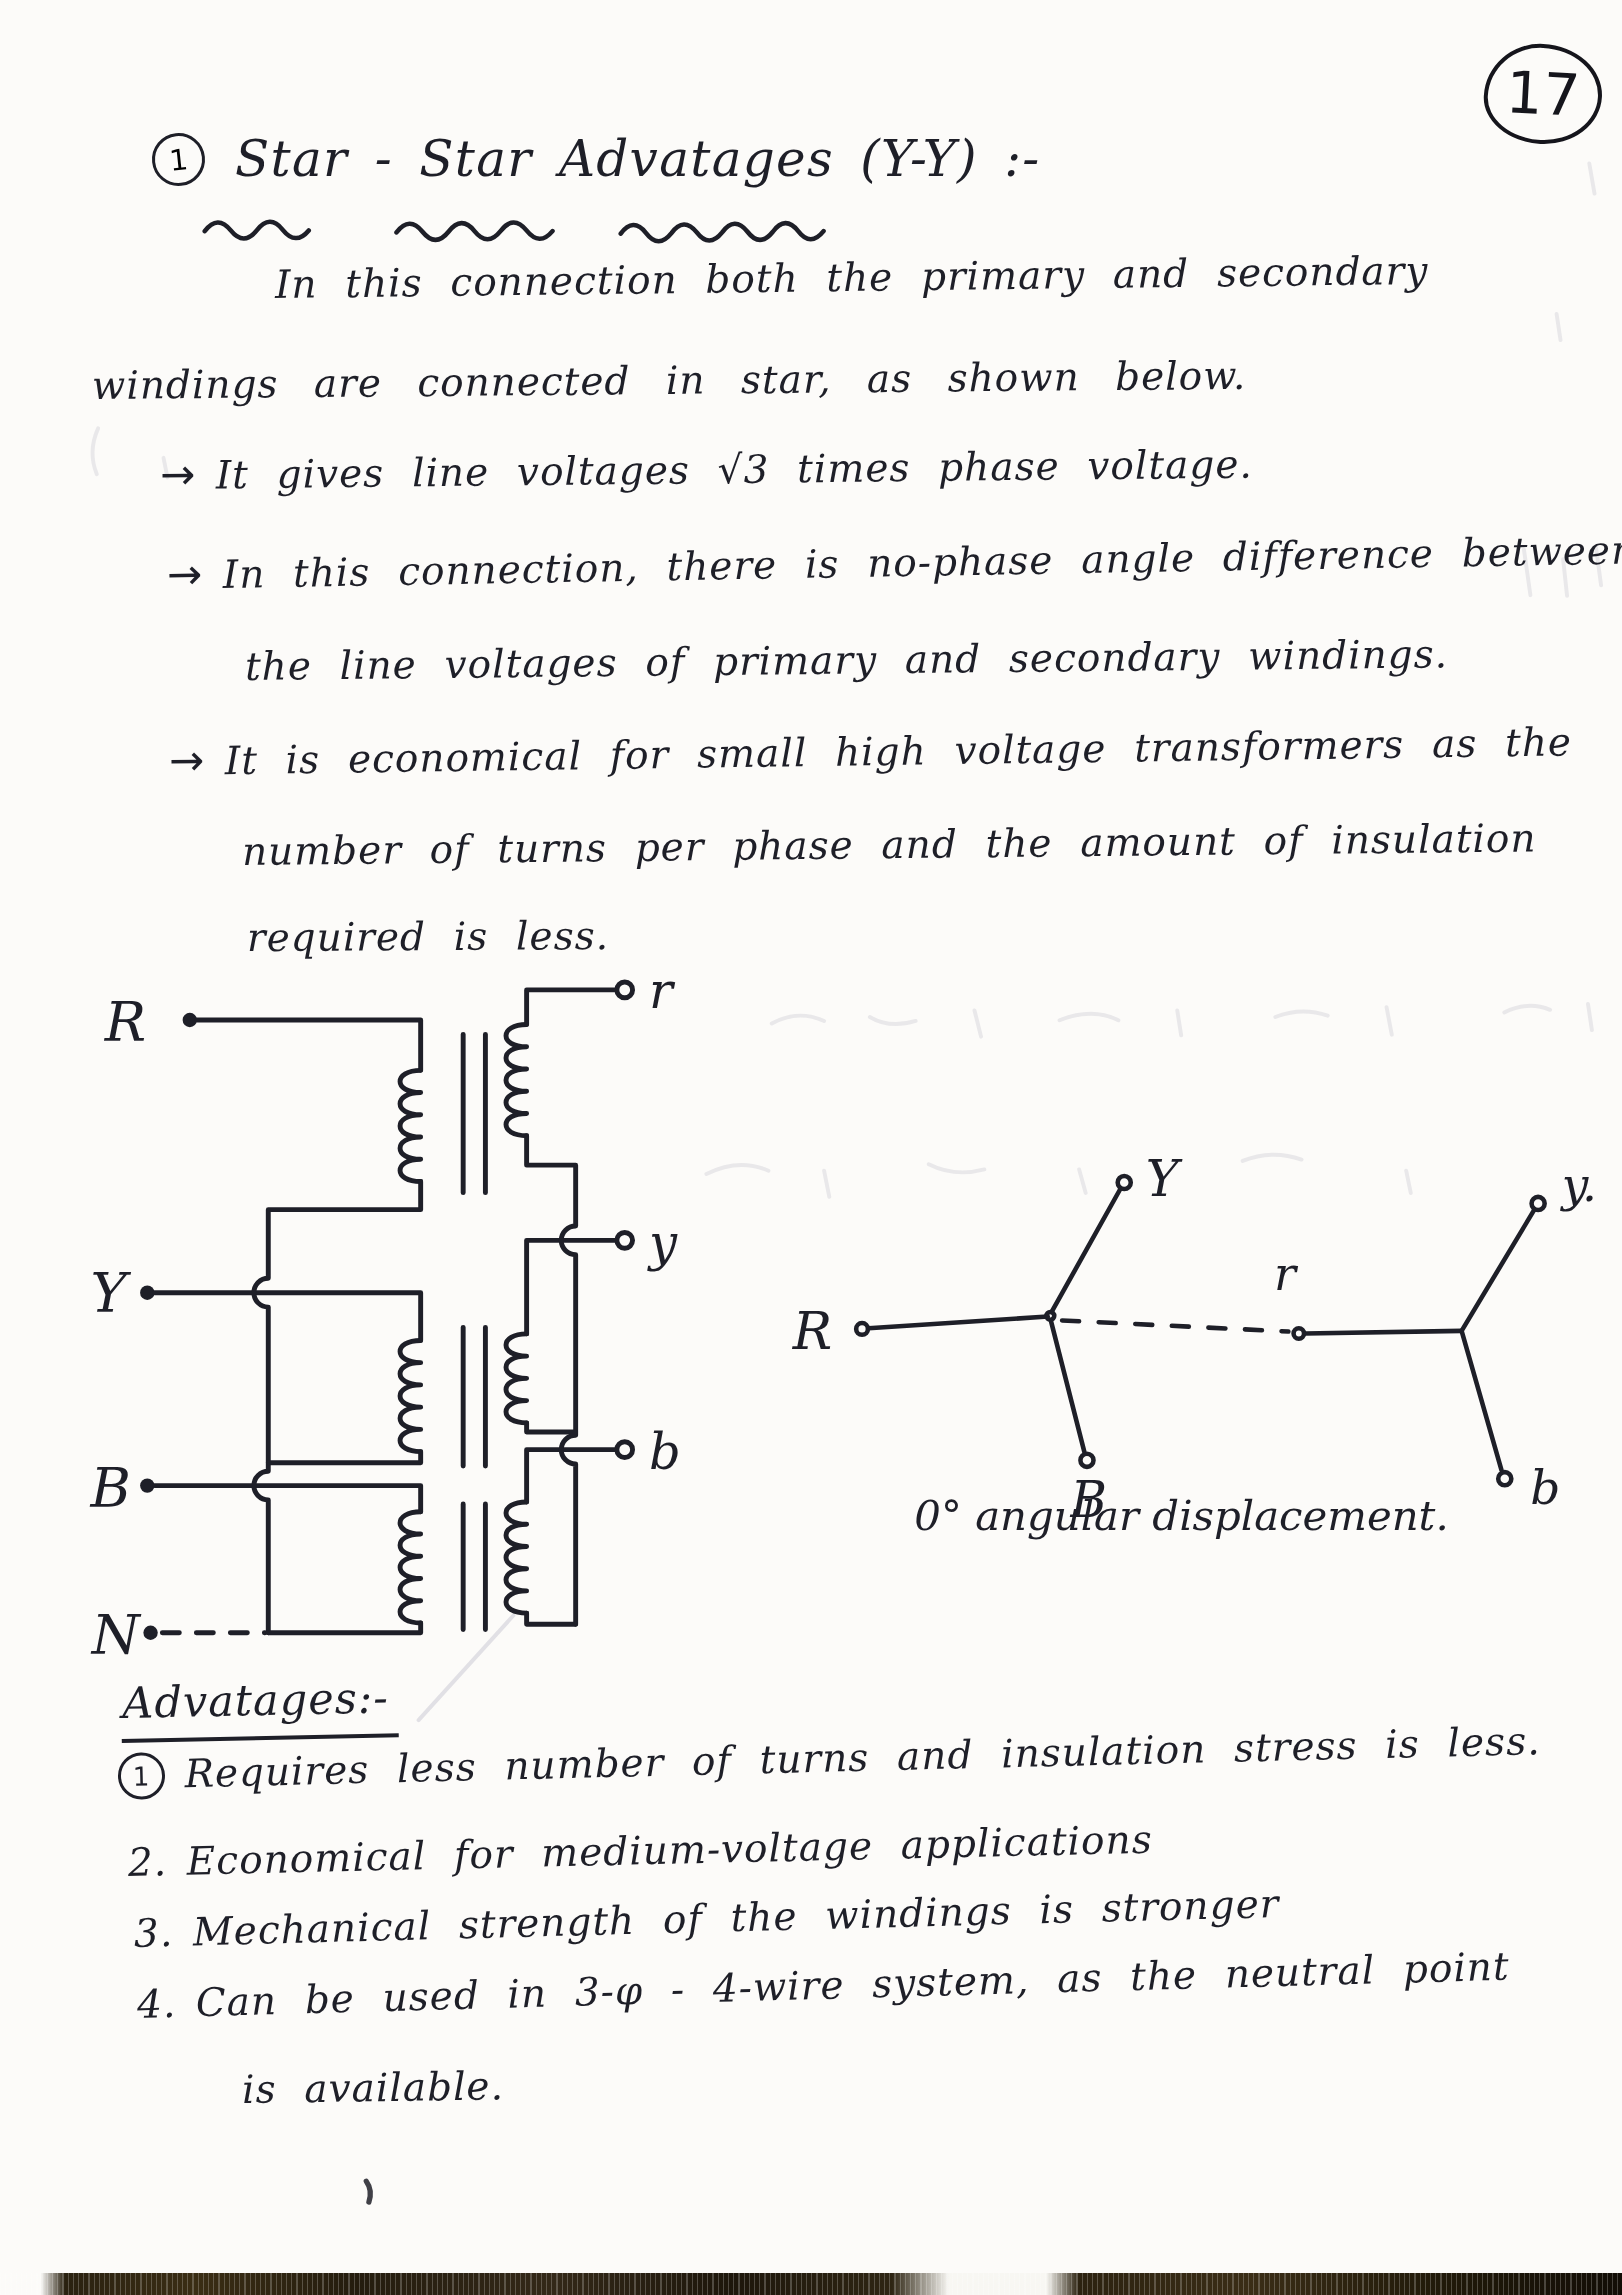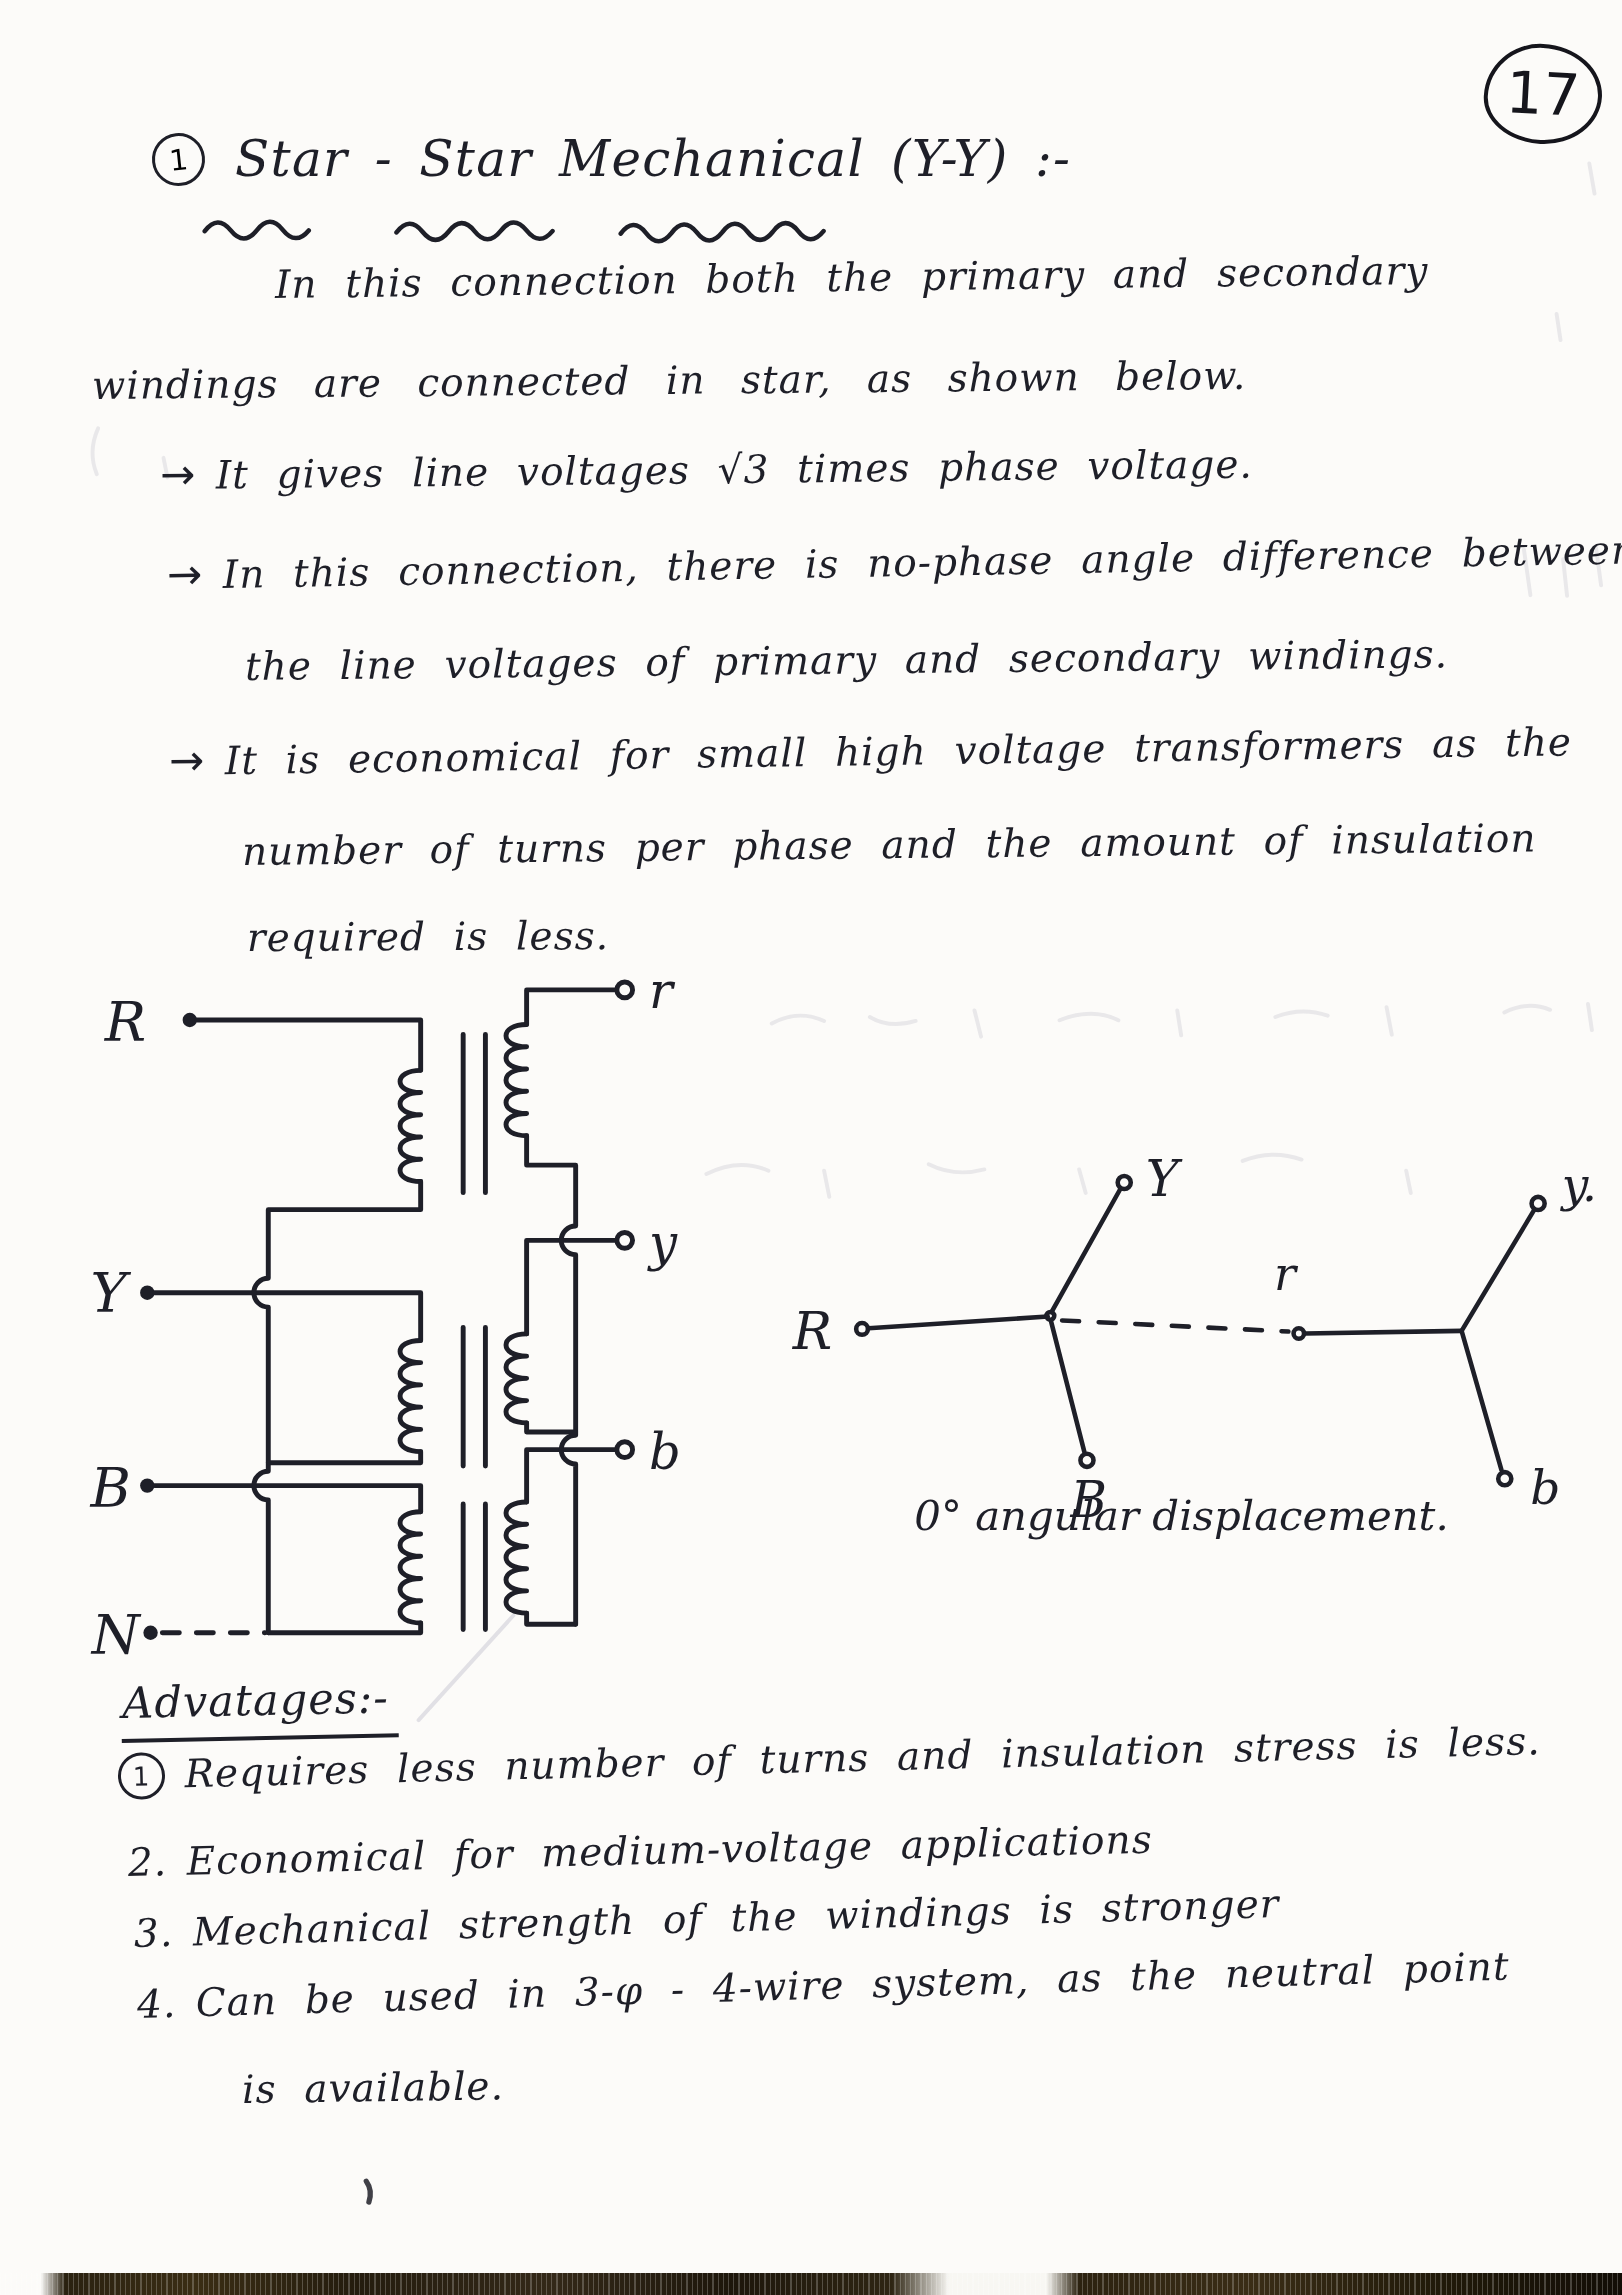--- a/index.html
+++ b/index.html
@@ -65,21 +65,21 @@
 <body>
 
 <div class="page">
 
   <div class="page-number">
     <span>17</span>
   </div>
 
   <div class="title-row">
     <span class="circ title-marker">1</span>
-    <span class="title-text">Star - Star Mechanical (Y-Y) :-</span>
+    <span class="title-text">Star - Star Advatages (Y-Y) :-</span>
   </div>
 
   <svg style="left:196px;top:209px;" width="687" height="39" viewBox="0 0 1050 60">
     <path d="M10 34 q20 -26 40 -1 q20 25 40 0 q20 -26 40 -1 q20 25 40 1" stroke="#1e1f28" stroke-width="7" fill="none" stroke-linecap="round"></path>
     <path d="M305 36 q20 -26 40 -1 q20 25 40 0 q20 -26 40 -1 q20 25 40 0 q20 -26 40 -1 q20 25 40 1" stroke="#1e1f28" stroke-width="7" fill="none" stroke-linecap="round"></path>
     <path d="M650 38 q19 -26 39 -1 q19 25 39 0 q19 -26 39 -1 q19 25 39 0 q19 -26 39 -1 q19 25 39 0 q19 -26 39 -1 q19 25 39 0" stroke="#1e1f28" stroke-width="7" fill="none" stroke-linecap="round"></path>
   </svg>
 
   <div class="hw" style="left:275px;top:262px;transform:rotate(-0.7deg);">In this connection both the primary and secondary</div>
   <div class="hw" style="left:92px;top:363px;transform:rotate(-0.5deg);word-spacing:22px;">windings are connected in star, as shown below.</div>

